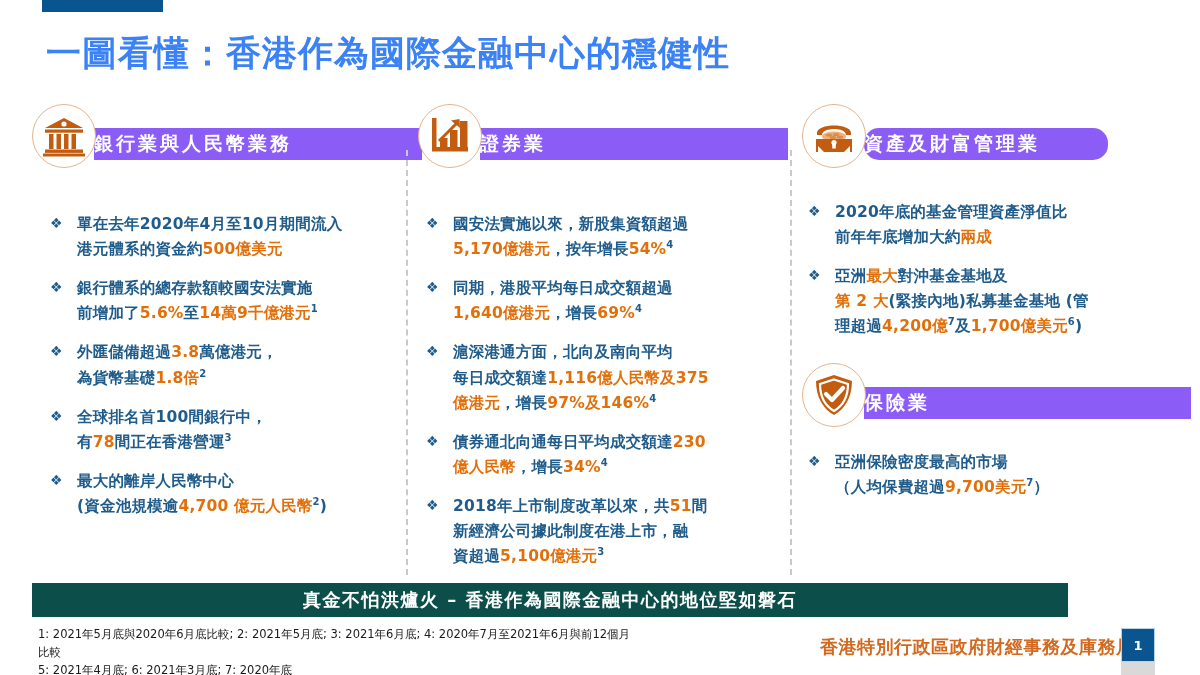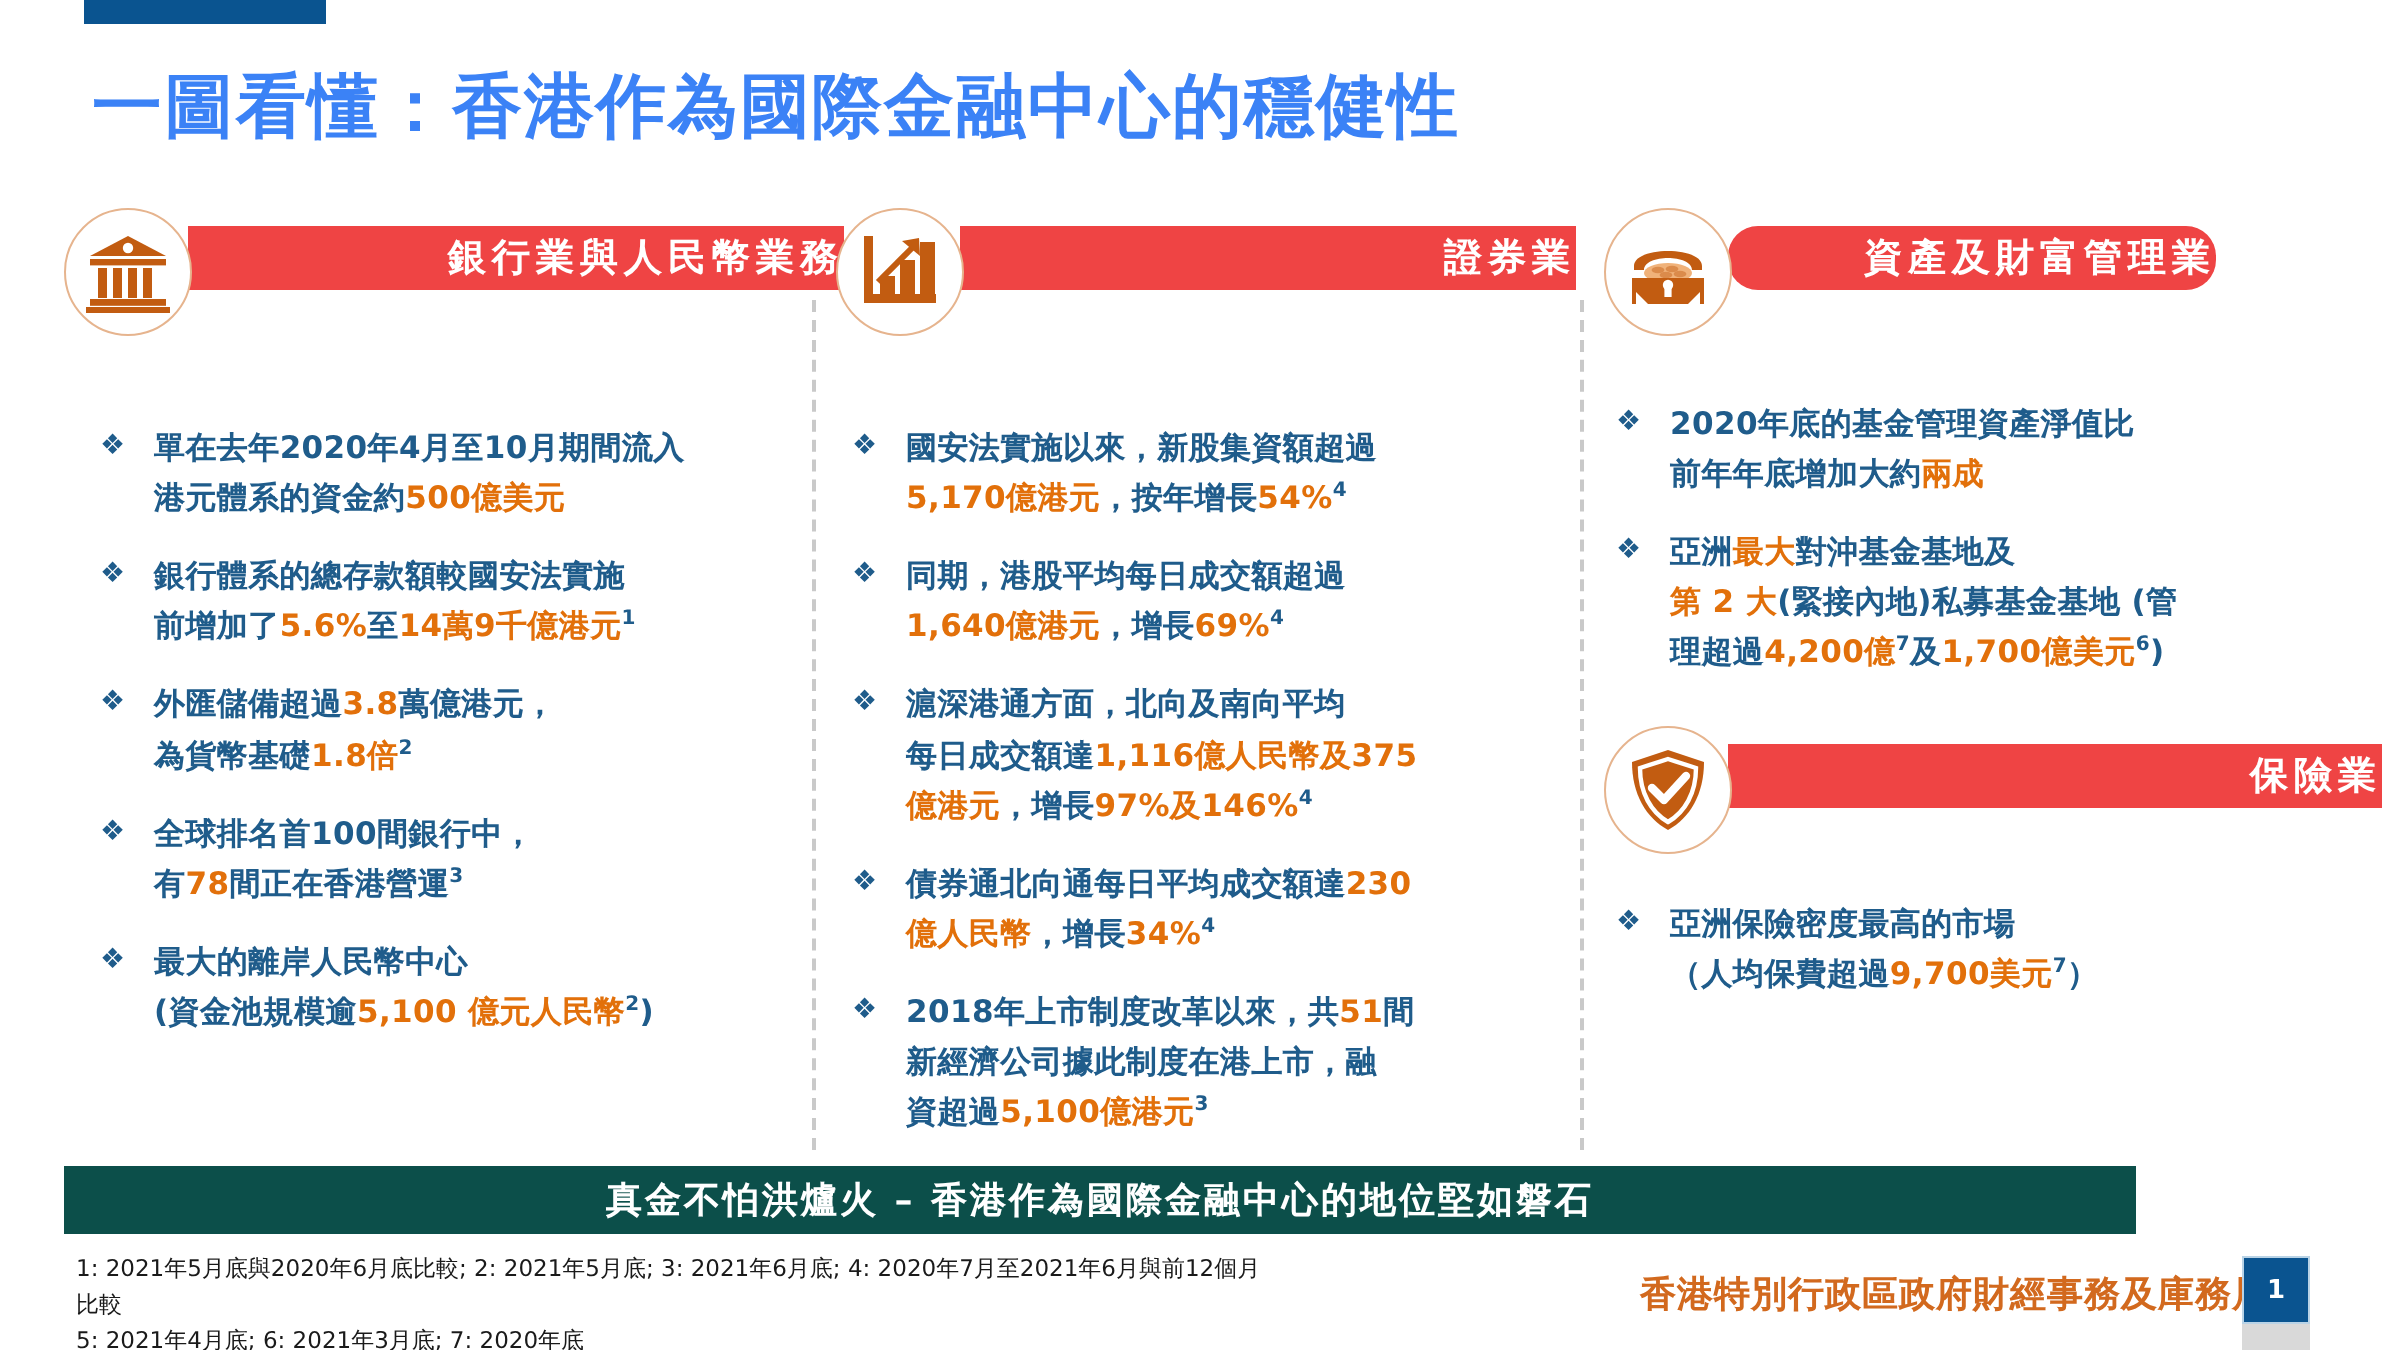--- a/index.html
+++ b/index.html
@@ -34,26 +34,26 @@
     font-weight: 700;
     color: #3b82f6;
     letter-spacing: 1px;
     white-space: nowrap;
   }
 
   
   .sec-head { position: absolute; height: 64px; }
   .ribbon {
     position: absolute;
-    left: 62px; top: 9px;
+    left: 62px; top: 24px;
     height: 32px;
-    background: #ef4444;
+    background: #8b5cf6;
     display: flex;
     align-items: center;
-    justify-content: flex-end;
+    justify-content: flex-start;
   }
   .ribbon-label {
     font-family: "DejaVu Serif", "Liberation Serif", serif;
     font-size: 19px;
     font-weight: 700;
     color: #ffffff;
     letter-spacing: 3px;
     white-space: nowrap;
   }
   .icon-circle {
@@ -241,21 +241,21 @@
 </div>
 
 <div class="divider" style="left:406px;"></div>
 <div class="divider" style="left:790px;"></div>
 
 <div class="col" style="left:48px; top:212px; width:360px;">
   <div class="bullet">單在去年<b>2020</b>年<b>4</b>月至<b>10</b>月期間流入<br>港元體系的資金約<span class="hl">500億美元</span></div>
   <div class="bullet">銀行體系的總存款額較國安法實施<br>前增加了<span class="hl">5.6%</span>至<span class="hl">14萬9千億港元</span><sup>1</sup></div>
   <div class="bullet">外匯儲備超過<span class="hl">3.8</span>萬億港元，<br>為貨幣基礎<span class="hl">1.8倍</span><sup>2</sup></div>
   <div class="bullet">全球排名首<b>100</b>間銀行中，<br>有<span class="hl">78</span>間正在香港營運<sup>3</sup></div>
-  <div class="bullet">最大的離岸人民幣中心<br>(資金池規模逾<span class="hl">5,100 億元人民幣</span><sup>2</sup>)</div>
+  <div class="bullet">最大的離岸人民幣中心<br>(資金池規模逾<span class="hl">4,700 億元人民幣</span><sup>2</sup>)</div>
 </div>
 
 <div class="col" style="left:424px; top:212px; width:348px;">
   <div class="bullet">國安法實施以來，新股集資額超過<br><span class="hl">5,170億港元</span>，按年增長<span class="hl">54%</span><sup>4</sup></div>
   <div class="bullet">同期，港股平均每日成交額超過<br><span class="hl">1,640億港元</span>，增長<span class="hl">69%</span><sup>4</sup></div>
   <div class="bullet">滬深港通方面，北向及南向平均<br>每日成交額達<span class="hl">1,116億人民幣及375<br>億港元</span>，增長<span class="hl">97%及146%</span><sup>4</sup></div>
   <div class="bullet">債券通北向通每日平均成交額達<span class="hl">230<br>億人民幣</span>，增長<span class="hl">34%</span><sup>4</sup></div>
   <div class="bullet"><b>2018</b>年上市制度改革以來，共<span class="hl">51</span>間<br>新經濟公司據此制度在港上市，融<br>資超過<span class="hl">5,100億港元</span><sup>3</sup></div>
 </div>
 

